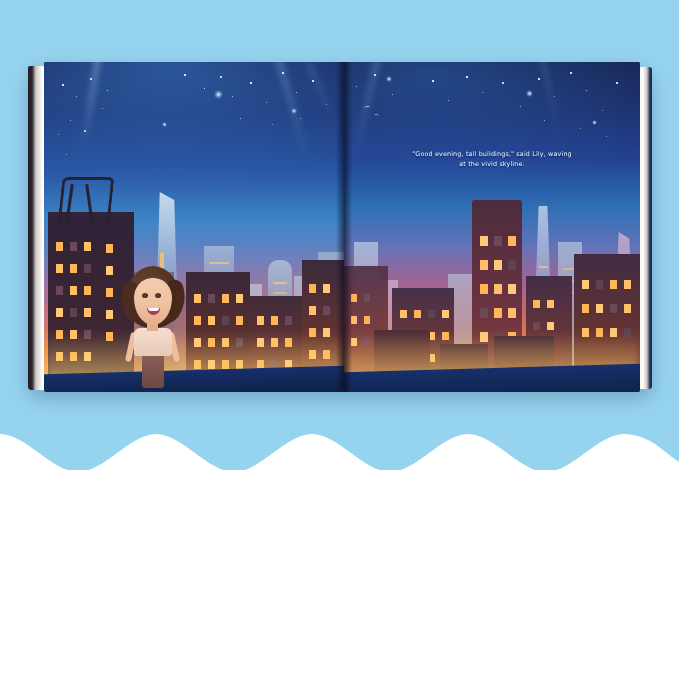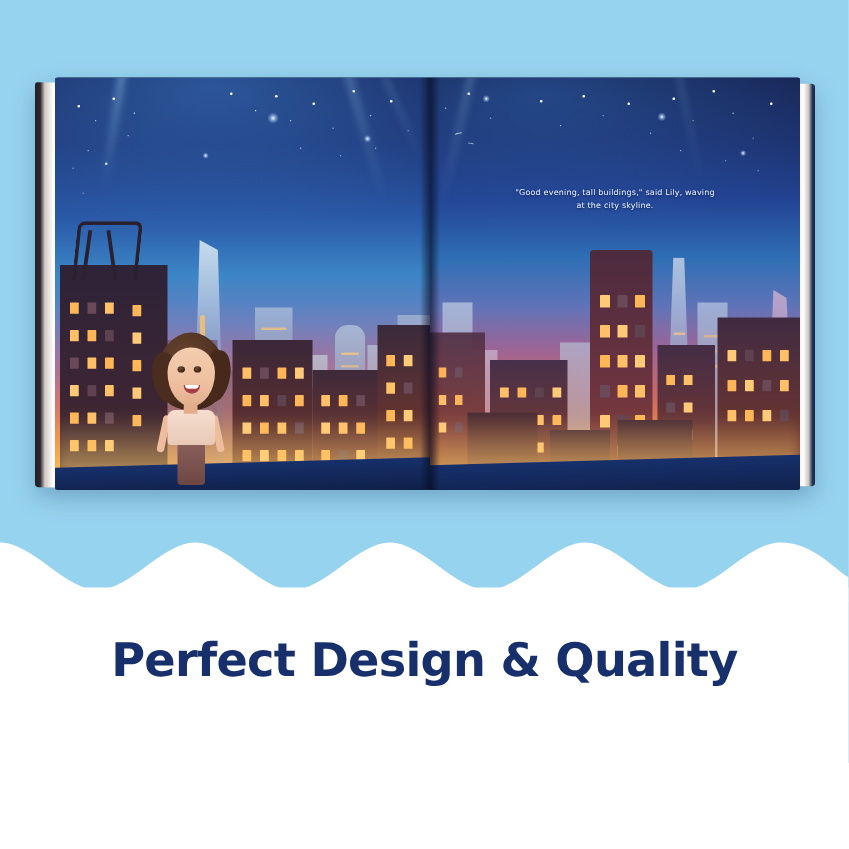--- a/index.html
+++ b/index.html
@@ -447,21 +447,21 @@
         </div>
 
         <div class="bldg" style="left:30px;width:56px;height:62px;background:linear-gradient(to bottom,#4a2c36,#8b4430);"></div>
         <div class="bldg" style="left:96px;width:48px;height:48px;background:linear-gradient(to bottom,#4a2c36,#93492f);"></div>
         <div class="bldg" style="left:150px;width:60px;height:56px;background:linear-gradient(to bottom,#472b36,#8e4730);"></div>
 
         <div class="glowfloor"></div>
 
         <div class="caption">
           <div>"Good evening, tall buildings," said Lily, waving</div>
-          <div>at the city skyline.</div>
+          <div>at the vivid skyline.</div>
         </div>
 
         <div class="ledge"></div>
       </div>
 
       <div style="position:absolute;left:292px;top:0;width:16px;height:330px;
                   background:linear-gradient(to right,rgba(5,10,30,0) 0%,rgba(5,10,30,.55) 45%,rgba(5,10,30,.6) 55%,rgba(5,10,30,0) 100%);"></div>
     </div>
   </div>
 
@@ -476,16 +476,15 @@
                C 416,54 442,16 468,16
                C 494,16 520,54 546,54
                C 572,54 598,16 624,16
                C 650,16 666,36 679,44
                L 679,64 L 0,64 Z" fill="#ffffff"></path>
     </svg>
   </div>
 
   <div class="lower"></div>
 
-  <h2 class="headline">Perfect Design &amp; Quality</h2>
 
 
 </div>
 
 </body></html>

